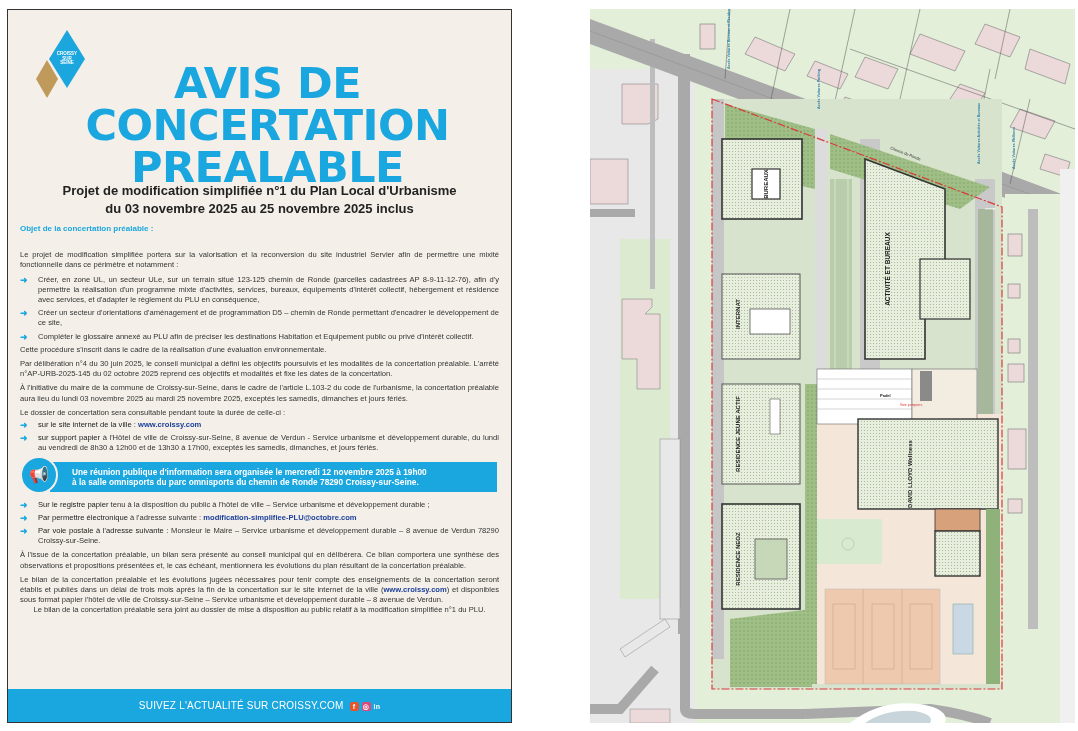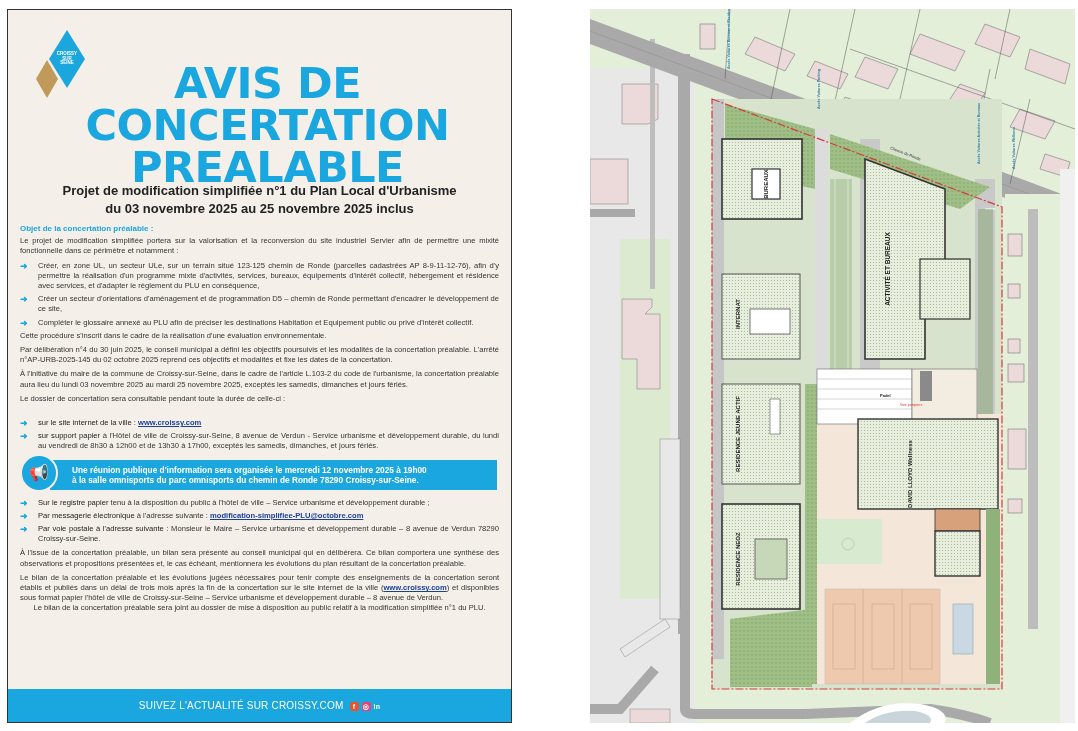--- a/index.html
+++ b/index.html
@@ -29,27 +29,27 @@
   }
   .subtitle {
     position: absolute; left: 0; right: 0; top: 172px; text-align: center;
     font-weight: bold; font-size: 13px; line-height: 18px; color: #222;
   }
   .content {
     position: absolute; left: 12px; right: 12px; top: 214px;
     font-size: 7.6px; line-height: 10.2px; color: #333; text-align: justify;
   }
   .content p { margin-bottom: 4px; }
-  .h-obj { color: #1aa6df; font-weight: bold; font-size: 8px; margin-bottom: 2px; }
+  .h-obj { color: #1aa6df; font-weight: bold; font-size: 8px; margin-bottom: 16px; }
   .bullet { position: relative; padding-left: 18px; margin-bottom: 3px; }
   .bullet .arrow {
     position: absolute; left: 0; top: 0; color: #1aa6df; font-weight: bold; font-size: 9px;
   }
   .b { font-weight: normal; color: #222; }
-  .link { color: #1b3f9a; text-decoration: underline; font-weight: bold; }
+  .link { color: #1b3f9a; font-weight: bold; }
   .callout {
     position: relative; margin: 6px 0 6px 0; height: 34px;
   }
   .callout .band {
     position: absolute; left: 30px; right: 2px; top: 2px; height: 30px;
     background: #1aa6df; color: #fff; font-weight: bold; font-size: 8.3px;
     line-height: 10.5px; padding: 5px 0 0 22px;
   }
   .callout .bubble {
     position: absolute; left: 0; top: -4px; width: 38px; height: 38px;
@@ -100,35 +100,35 @@
     <div class="h-obj">Objet de la concertation préalable :</div>
     <p>Le projet de modification simplifiée portera sur la valorisation et la reconversion du site industriel Servier afin de permettre une mixité fonctionnelle dans ce périmètre et notamment :</p>
 
     <div class="bullet"><span class="arrow">➜</span><span>Créer, en zone UL, un secteur ULe, sur un terrain situé 123-125 chemin de Ronde (parcelles cadastrées AP 8-9-11-12-76), afin d'y permettre la réalisation d'un programme mixte d'activités, services, bureaux, équipements d'intérêt collectif, hébergement et résidence avec services, et d'adapter le règlement du PLU en conséquence,</span></div>
     <div class="bullet"><span class="arrow">➜</span><span>Créer un secteur d'orientations d'aménagement et de programmation D5 – chemin de Ronde permettant d'encadrer le développement de ce site,</span></div>
     <div class="bullet"><span class="arrow">➜</span><span>Compléter le glossaire annexé au PLU afin de préciser les destinations Habitation et Equipement public ou privé d'intérêt collectif.</span></div>
 
     <p>Cette procédure s'inscrit dans le cadre de la réalisation d'une évaluation environnementale.</p>
     <p>Par délibération n°4 du 30 juin 2025, le conseil municipal a défini les objectifs poursuivis et les modalités de la concertation préalable. L'arrêté n°AP-URB-2025-145 du 02 octobre 2025 reprend ces objectifs et modalités et fixe les dates de la concertation.</p>
     <p>À l'initiative du maire de la commune de Croissy-sur-Seine, dans le cadre de l'article L.103-2 du code de l'urbanisme, la concertation préalable aura lieu du lundi 03 novembre 2025 au mardi 25 novembre 2025, exceptés les samedis, dimanches et jours fériés.</p>
-    <p style="margin-bottom:14px">Le dossier de concertation sera consultable pendant toute la durée de celle-ci :</p>
+    <p style="margin-bottom:2px">Le dossier de concertation sera consultable pendant toute la durée de celle-ci :</p>
 
     <div class="bullet"><span class="arrow">➜</span><span class="b">sur le site internet de la ville</span><span> : </span><span class="link">www.croissy.com</span></div>
     <div class="bullet"><span class="arrow">➜</span><span class="b">sur support papier</span><span> à l'Hôtel de ville de Croissy-sur-Seine, 8 avenue de Verdun - Service urbanisme et développement durable, du lundi au vendredi de 8h30 à 12h00 et de 13h30 à 17h00, exceptés les samedis, dimanches, et jours fériés.</span></div>
 
     <div class="callout">
       <div class="band">
         <div>Une réunion publique d'information sera organisée le mercredi 12 novembre 2025 à 19h00</div>
         <div>à la salle omnisports du parc omnisports du chemin de Ronde 78290 Croissy-sur-Seine.</div>
       </div>
       <div class="bubble">📢</div>
     </div>
 
     <div class="bullet"><span class="arrow">➜</span><span class="b">Sur le registre papier</span><span> tenu à la disposition du public à l'hôtel de ville – Service urbanisme et développement durable ;</span></div>
-    <div class="bullet"><span class="arrow">➜</span><span class="b">Par messagerie électronique</span><span> à l'adresse suivante : </span><span class="link">modification-simplifiee-PLU@octobre.com</span></div>
+    <div class="bullet"><span class="arrow">➜</span><span class="b">Par permettre électronique</span><span> à l'adresse suivante : </span><span class="link">modification-simplifiee-PLU@octobre.com</span></div>
     <div class="bullet"><span class="arrow">➜</span><span class="b">Par voie postale à l'adresse suivante</span><span> : Monsieur le Maire – Service urbanisme et développement durable – 8 avenue de Verdun 78290 Croissy-sur-Seine.</span></div>
 
     <p style="margin-top:4px">À l'issue de la concertation préalable, un bilan sera présenté au conseil municipal qui en délibérera. Ce bilan comportera une synthèse des observations et propositions présentées et, le cas échéant, mentionnera les évolutions du plan résultant de la concertation préalable.</p>
     <p style="margin-bottom:0"><span>Le bilan de la concertation préalable et les évolutions jugées nécessaires pour tenir compte des enseignements de la concertation seront établis et publiés dans un délai de trois mois après la fin de la concertation sur le site internet de la ville (</span><span class="link">www.croissy.com</span><span>) et disponibles sous format papier l'hôtel de ville de Croissy-sur-Seine – Service urbanisme et développement durable – 8 avenue de Verdun.</span></p>
     <p style="text-align:center">Le bilan de la concertation préalable sera joint au dossier de mise à disposition au public relatif à la modification simplifiée n°1 du PLU.</p>
   </div>
 
   <div class="footer">
     <span>SUIVEZ L'ACTUALITÉ SUR CROISSY.COM</span>
     <span class="soc" style="background:#e8552b">f</span><span class="soc" style="background:#d94a7a">◎</span><span class="soc" style="background:#1aa6df;width:auto">in</span>

